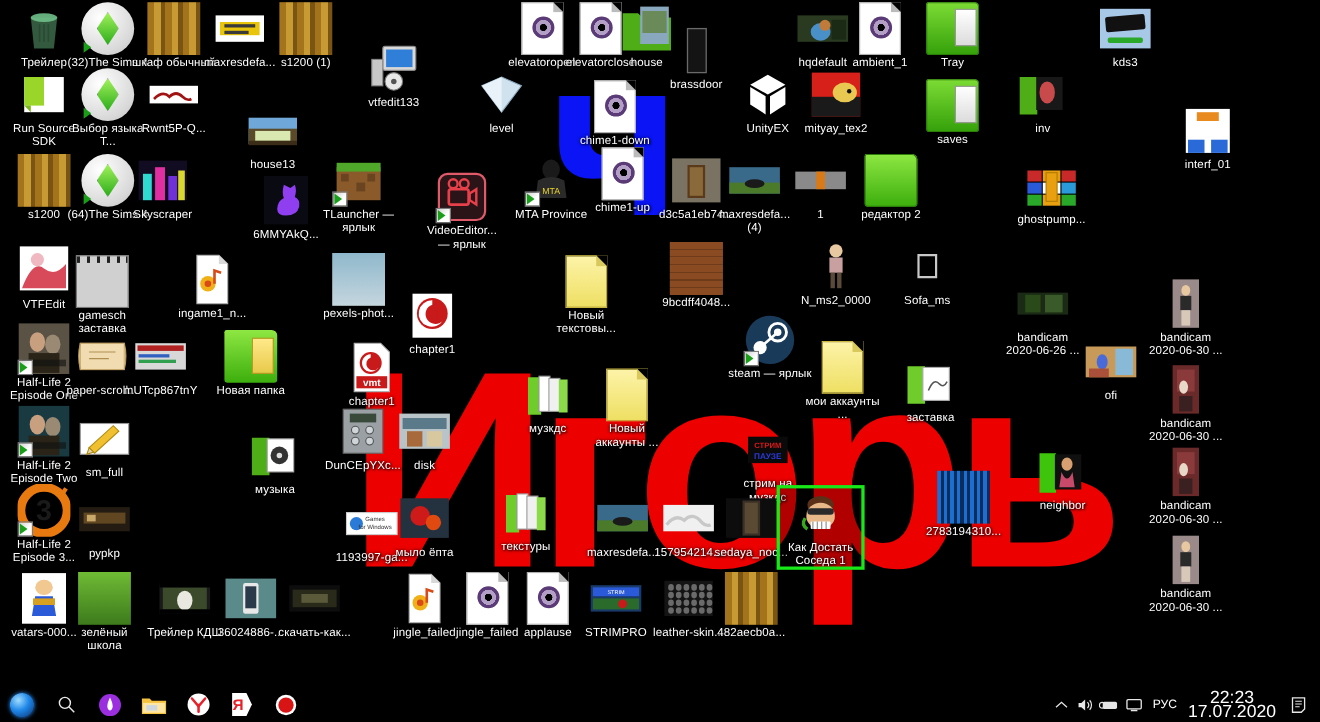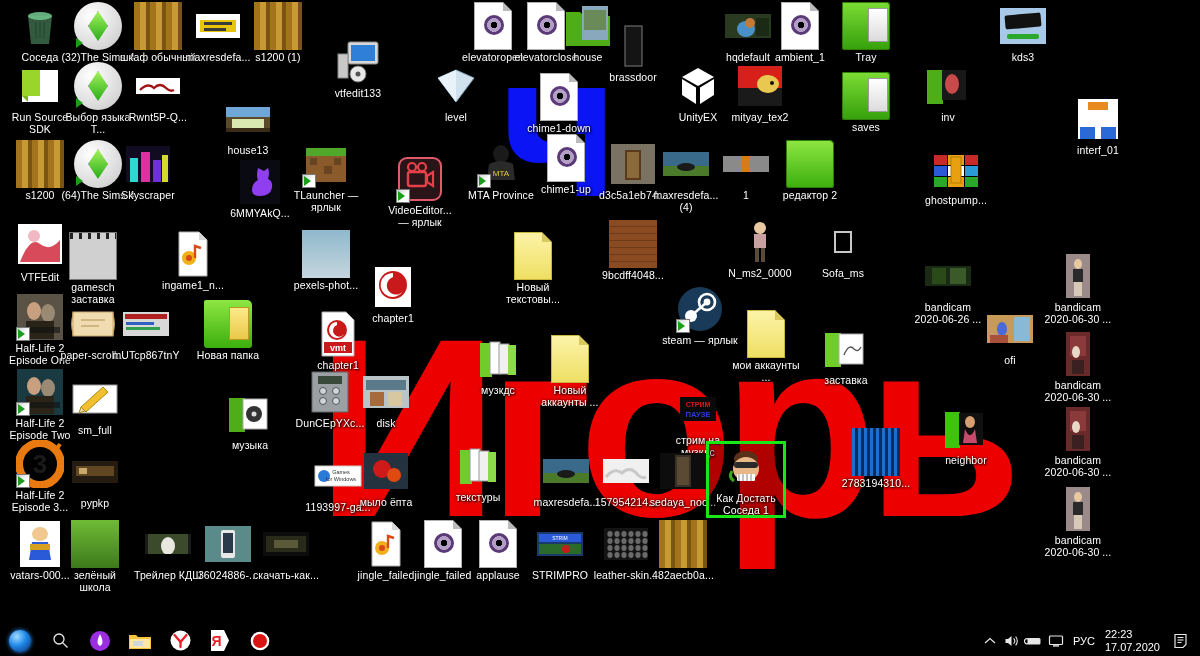--- a/index.html
+++ b/index.html
@@ -159,21 +159,21 @@
   .tb-btn{
     width:40px;height:31px;display:flex;align-items:center;justify-content:center;
   }
   #tb-right{
     margin-left:auto;display:flex;align-items:center;height:31px;
     padding-right:6px;color:#fff;
   }
   .tray-ic{width:22px;height:31px;display:flex;align-items:center;justify-content:center;color:#fff;font-size:12px;}
   #tray-lang{font-size:11px;color:#fff;padding:0 6px;}
   #tray-clock{
-    font-size:11px;color:#fff;line-height:13px;padding:0 8px 0 4px;
+    font-size:16px;color:#fff;text-align:center;line-height:13px;padding:0 8px 0 4px;
   }
   #tray-action{width:26px;height:31px;display:flex;align-items:center;justify-content:center;}
   .start-orb{
     width:22px;height:22px;border-radius:50%;
     background:radial-gradient(circle at 35% 30%,#9fdcff 0%,#1f87e8 45%,#0a2f6b 100%);
     box-shadow:0 0 4px #2e90ff;
   }
   svg{display:block;}
 </style>
 </head>
@@ -187,21 +187,21 @@
 
   <div id="icon-layer">
       <div class="icon" style="left: 2px; top: 2px;">
         <div class="glyph">
           <svg width="48" height="48" viewBox="0 0 48 48">
             <path d="M12 14 h24 l-3 28 h-18 z" fill="#3c6a4a" opacity=".85"></path>
             <ellipse cx="24" cy="14" rx="12" ry="4" fill="#6fbf8a" opacity=".9"></ellipse>
             <path d="M20 20 v16 M24 20 v16 M28 20 v16" stroke="#2a4a34" stroke-width="1.5"></path>
           </svg>
         </div>
-        <span class="lbl">Соседа</span>
+        <span class="lbl">Трейлер</span>
       </div>
       <div class="icon" style="left: 60px; top: 2px;">
         <div class="glyph g-sims sc"></div>
         <span class="lbl">(32)The Sims 4</span>
       </div>
       <div class="icon" style="left: 120px; top: 2px;">
         <div class="glyph g-wood"></div>
         <span class="lbl">шкаф обычный</span>
       </div>
       <div class="icon" style="left: 180px; top: 2px;">

